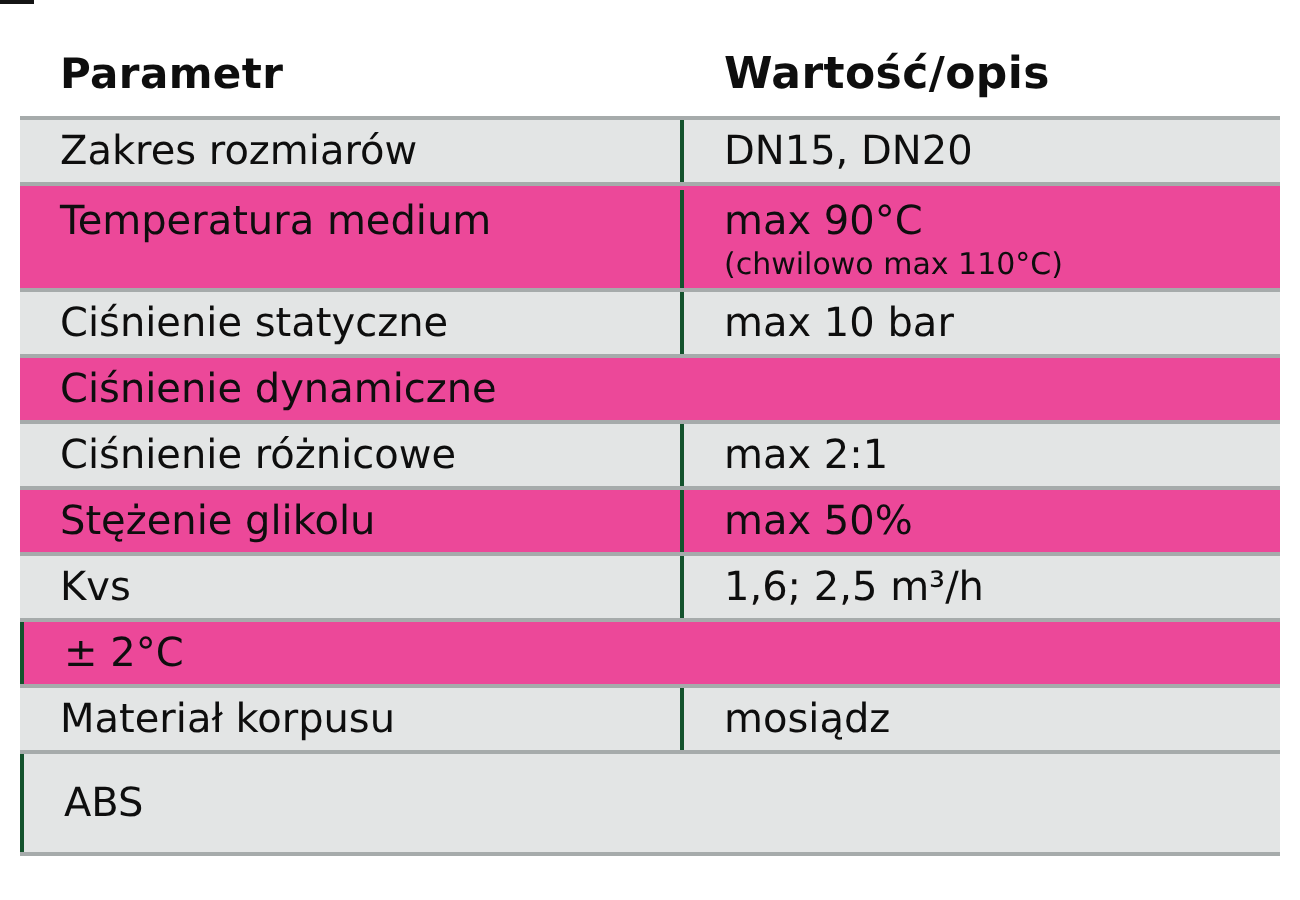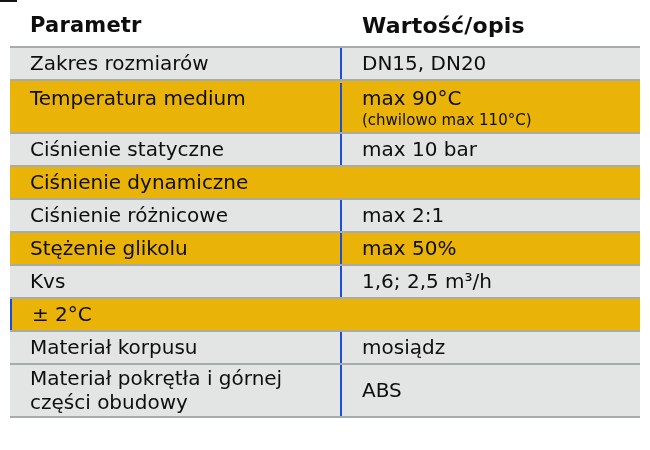--- a/index.html
+++ b/index.html
@@ -20,21 +20,21 @@
     position: absolute;
     left: 0;
     top: 0;
     width: 17px;
     height: 2px;
     background: #141414;
   }
   .spec-table {
     position: absolute;
     left: 10px;
-    top: 4px;
+    top: 16px;
     width: 630px;
     border-bottom: 2px solid #a6abab;
   }
   .thead {
     display: flex;
     align-items: center;
     height: 42px;
     background: #ffffff;
   }
   .thead .h-param {
@@ -52,21 +52,21 @@
     font-weight: 700;
     font-size: 22px;
     letter-spacing: 0.2px;
   }
   .row {
     display: flex;
     align-items: center;
     min-height: 33px;
     box-sizing: border-box;
     border-top: 2px solid #a6abab;
-    background: #eab308;
+    background: #ec4899;
     font-size: 20px;
     line-height: 1.22;
   }
   .row.shaded { background: #e3e5e5; }
   .row.tall-top {
     min-height: 53px;
     align-items: flex-start;
     padding-top: 2px;
   }
   .row.tall { min-height: 51px; }
@@ -77,21 +77,21 @@
     align-self: stretch;
     display: flex;
     flex-direction: column;
     justify-content: center;
     border-radius: 14px;
   }
   .row.tall-top .cell-param { justify-content: flex-start; padding-top: 3px; }
   .cell-value {
     flex: 1;
     box-sizing: border-box;
-    border-left: 2px solid #1d4ed8;
+    border-left: 2px solid #14532d;
     padding: 1px 6px 2px 20px;
     align-self: stretch;
     display: flex;
     flex-direction: column;
     justify-content: center;
   }
   .row.tall-top .cell-value { justify-content: flex-start; padding-top: 3px; }
   .note {
     font-size: 15px;
     line-height: 1.2;
@@ -182,22 +182,19 @@
       <div class="cell-param">
           <span>Materiał korpusu</span>
         </div>
       <div class="cell-value">
           <span>mosiądz</span>
         </div>
     </div>
 
 
     <div class="row shaded tall">
-      <div class="cell-param">
-          <span>Materiał pokrętła i górnej części obudowy</span>
-        </div>
       <div class="cell-value">
           <span>ABS</span>
         </div>
     </div>
 
   </div>
 </div>
 
 </body></html>

